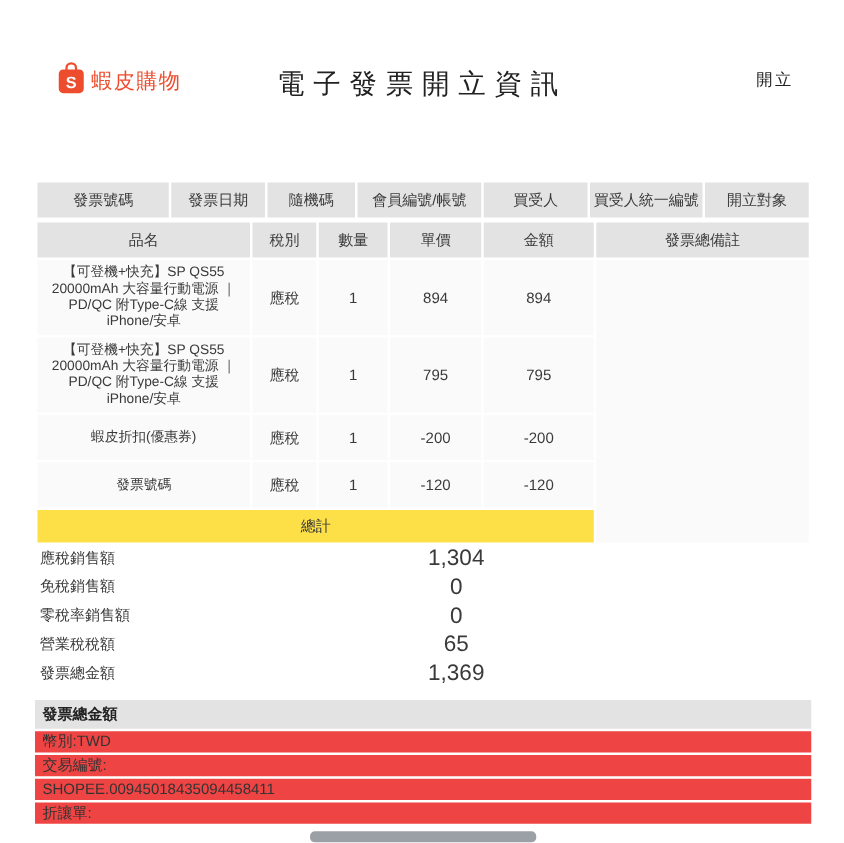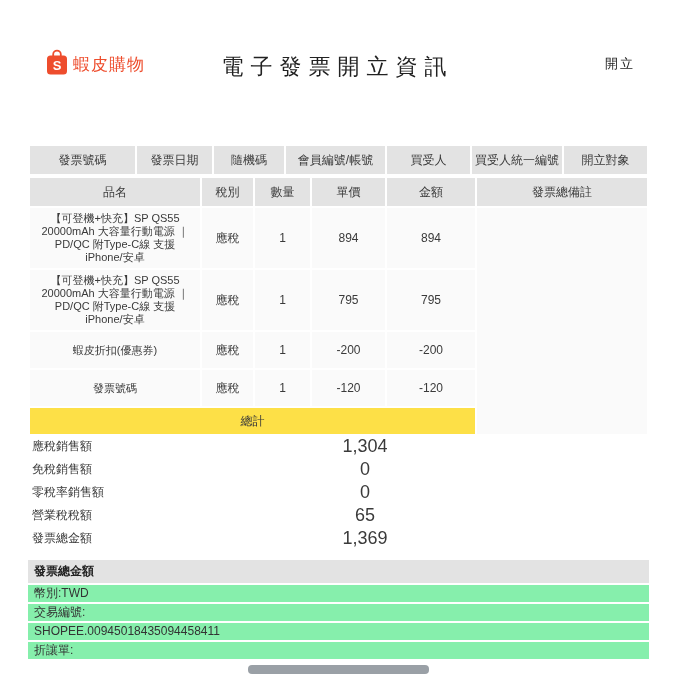--- a/index.html
+++ b/index.html
@@ -110,21 +110,21 @@
     background:#e3e3e3;
     height:23px;
     line-height:23px;
     font-size:12px;
     font-weight:bold;
     color:#222;
     padding-left:6px;
     margin-bottom:2px;
   }
   .other-line{
-    background:#86efac;
+    background:#ef4444;
     height:17px;
     line-height:17px;
     font-size:12px;
     color:#333;
     padding-left:6px;
     margin-bottom:2px;
   }
 
   
   .scroll-thumb{

